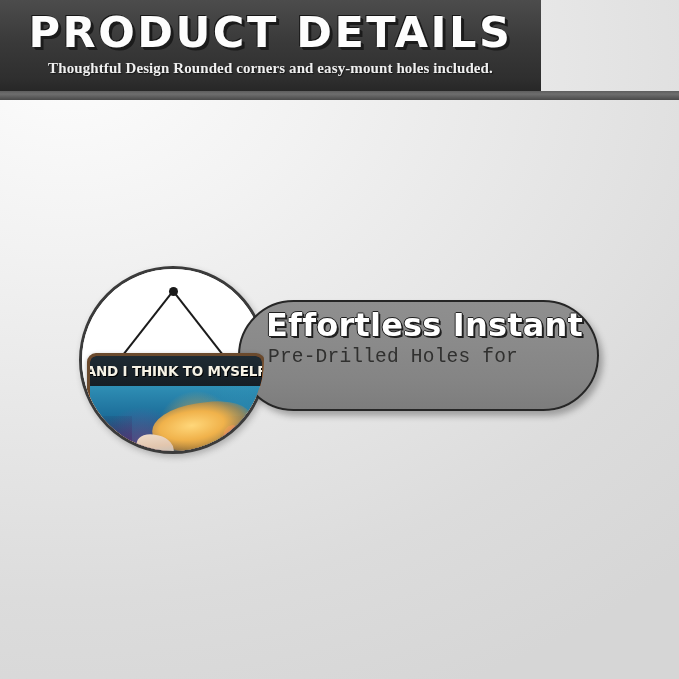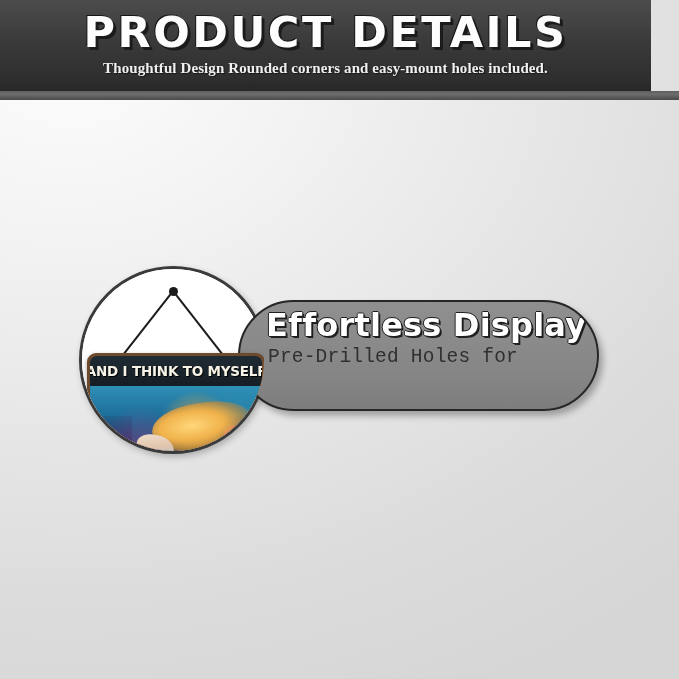--- a/index.html
+++ b/index.html
@@ -20,21 +20,21 @@
     height: 679px;
     background:
       radial-gradient(ellipse 900px 700px at 10% 8%, #fdfdfd 0%, #f2f2f2 28%, #e6e6e6 55%, #dcdcdc 78%, #d6d6d6 100%);
     overflow: hidden;
   }
 
   
   .header {
     position: absolute;
     left: 0; top: 0;
-    width: 651px;
+    width: 541px;
     height: 91px;
     background: linear-gradient(180deg, #4c4c4c 0%, #3a3a3a 45%, #2f2f2f 85%, #272727 100%);
     box-sizing: border-box;
     overflow: hidden;
   }
   .header-title {
     position: absolute;
     left: 0; right: 0;
     top: 7px;
     text-align: center;
@@ -352,21 +352,21 @@
             <div class="coral-r"></div>
             <div class="mermaid-hair"></div>
             <div class="mermaid-body"></div>
           </div>
         </div>
       </div>
     </div>
 
     <div class="pill pill-1">
       <div class="pill-inner">
-        <div class="feat-title">Effortless Display</div>
+        <div class="feat-title">Effortless Instant</div>
         <div class="feat-body"><span>Pre-Drilled Holes for</span><br></div>
       </div>
     </div>
 
   </div>
 
 
   <div class="feature feature-3">
 
     

